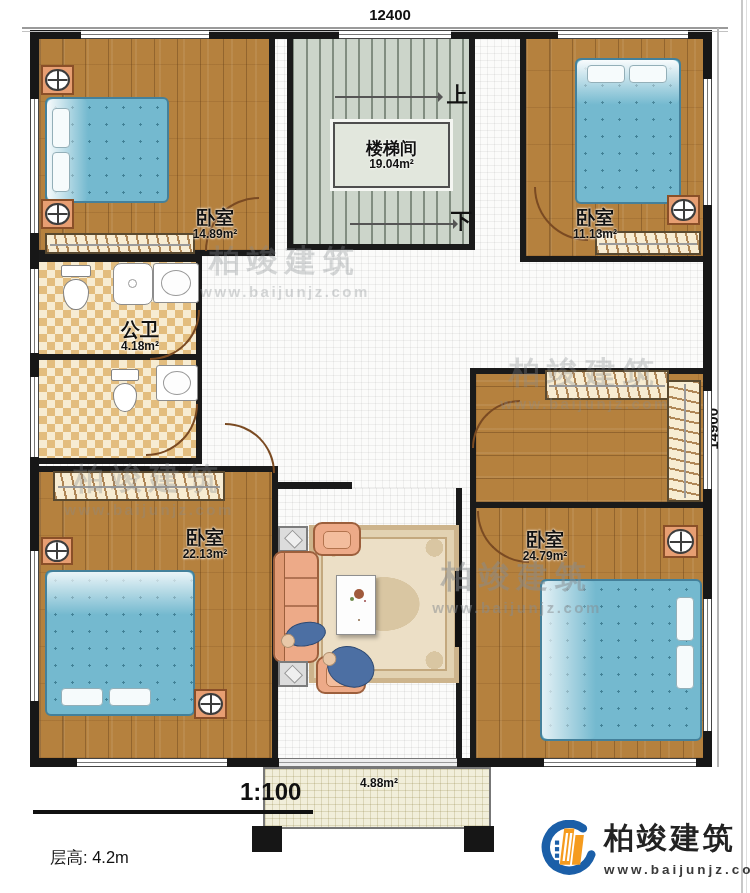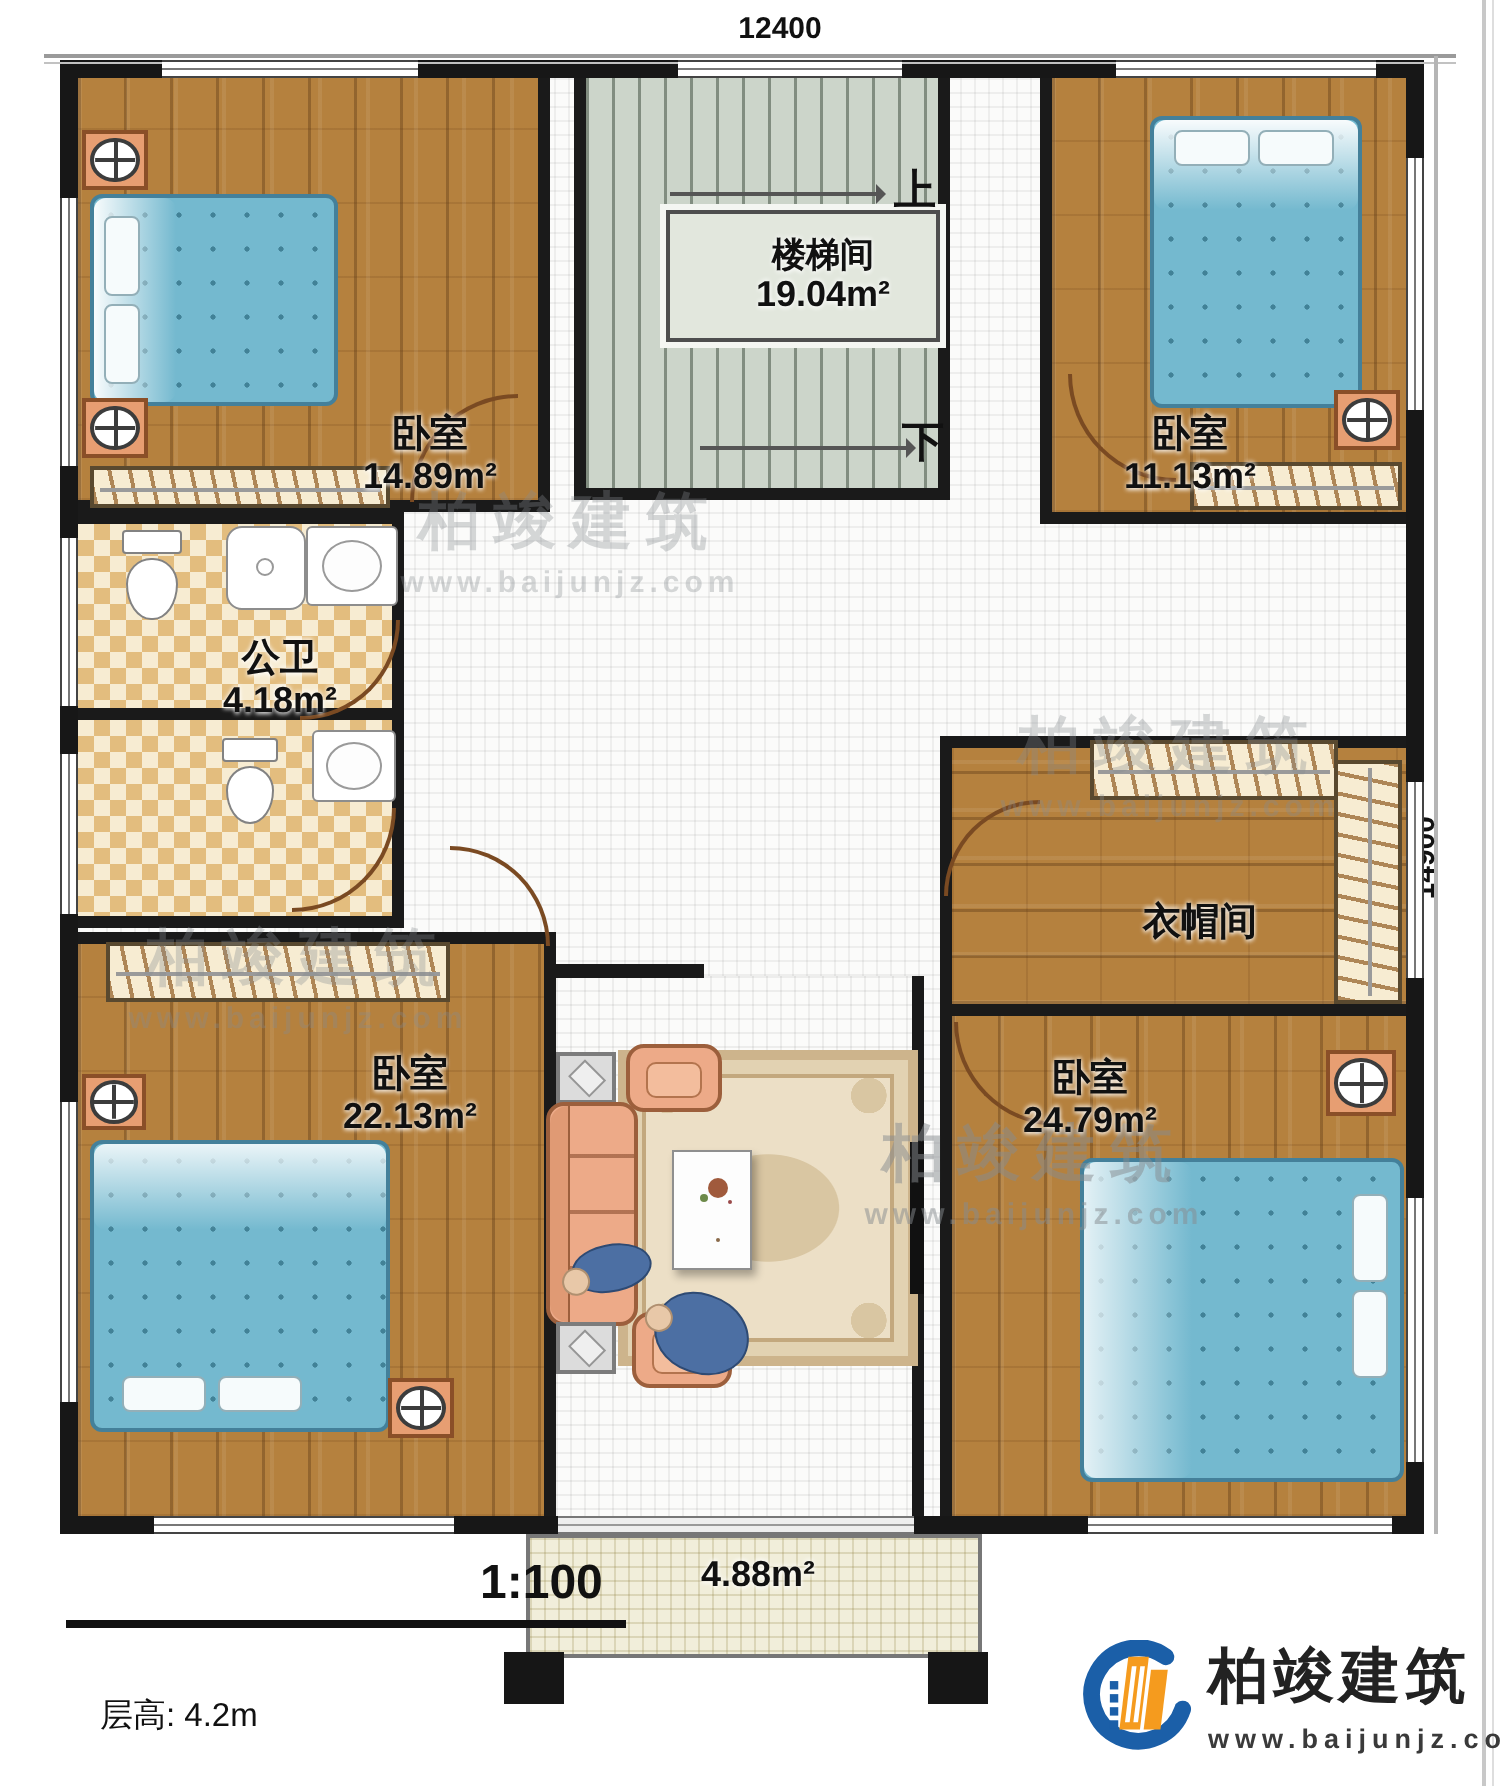--- a/index.html
+++ b/index.html
@@ -31,21 +31,21 @@
   
   .win-h{position:absolute;height:9px;z-index:5;background:linear-gradient(to bottom,
       #444 0,#444 1px,#fff 1px,#fff 4px,#777 4px,#777 5px,#fff 5px,#fff 8px,#444 8px,#444 9px);}
   .win-v{position:absolute;width:9px;z-index:5;background:linear-gradient(to right,
       #444 0,#444 1px,#fff 1px,#fff 4px,#777 4px,#777 5px,#fff 5px,#fff 8px,#444 8px,#444 9px);}
   .win-h.slider{background:linear-gradient(to bottom,#777 0 1px,#eee 1px 4px,#999 4px 5px,#eee 5px 8px,#777 8px 9px);}
   
   .room-label{position:absolute;text-align:center;font-weight:bold;z-index:30;line-height:1.12;
       text-shadow:0 1px 2px rgba(255,255,255,.9),0 -1px 2px rgba(255,255,255,.7);}
   .room-label .nm{font-size:19px;}
-  .room-label .ar{font-size:18px;}
+  .room-label .ar{font-size:12px;}
   .stair-dir{position:absolute;font-size:21px;font-weight:bold;z-index:30;}
   .guide{position:absolute;height:2px;background:#555;z-index:7;}
   .guide::after{content:"";position:absolute;right:-9px;top:-4px;border:5px solid transparent;border-left-color:#555;}
   .stairbox{position:absolute;z-index:20;background:#e2e7dd;border:2px solid #4e4e4e;
       box-shadow:0 0 0 3px #f4f6f2;display:flex;flex-direction:column;align-items:center;justify-content:center;}
   
   .bed{position:absolute;background-color:#74b9cf;border:2px solid #44809a;border-radius:6px;z-index:10;
       background-image:radial-gradient(rgba(25,85,105,.55) 1.2px,transparent 1.4px);background-size:17px 17px;}
   .pillow{position:absolute;background:#f6fbfc;border:1px solid #93afb8;border-radius:4px;z-index:11;}
   .sheet{position:absolute;z-index:10;border-radius:6px;background:linear-gradient(to right,rgba(255,255,255,.95),rgba(255,255,255,0));}
@@ -156,21 +156,21 @@
     <div class="win-v" style="left:-9px;top:230px;height:84px;"></div>
     <div class="win-v" style="left:-9px;top:338px;height:80px;"></div>
     <div class="win-v" style="left:-9px;top:512px;height:150px;"></div>
     <div class="win-h" style="left:38px;top:719px;width:150px;"></div>
     <div class="win-h slider" style="left:240px;top:719px;width:178px;"></div>
     <div class="win-h" style="left:505px;top:719px;width:152px;"></div>
     <div class="win-v" style="left:664px;top:40px;height:126px;"></div>
     <div class="win-v" style="left:664px;top:352px;height:98px;"></div>
     <div class="win-v" style="left:664px;top:560px;height:132px;"></div>
 
-    <div class="stairbox" style="left:294px;top:66px;width:113px;height:62px;padding-left:20px;">
+    <div class="stairbox" style="left:294px;top:83px;width:113px;height:62px;">
       <div class="room-label" style="position:static;">
         <div class="nm" style="font-size:17px;">楼梯间</div>
         <div class="ar">19.04m²</div>
       </div>
     </div>
     <div class="guide" style="left:296px;top:57px;width:104px;"></div>
     <div class="guide" style="left:311px;top:184px;width:104px;"></div>
     <div class="stair-dir" style="left:408px;top:42px;">上</div>
     <div class="stair-dir" style="left:412px;top:168px;">下</div>
 
@@ -257,23 +257,20 @@
       <div class="nm">卧室</div>
       <div class="ar">14.89m²</div>
     </div>
     <div class="room-label" style="left:486px;top:168px;width:140px;">
       <div class="nm">卧室</div>
       <div class="ar">11.13m²</div>
     </div>
     <div class="room-label" style="left:31px;top:280px;width:140px;">
       <div class="nm">公卫</div>
       <div class="ar">4.18m²</div>
-    </div>
-    <div class="room-label" style="left:491px;top:412px;width:140px;">
-      <div class="nm">衣帽间</div>
     </div>
     <div class="room-label" style="left:96px;top:488px;width:140px;">
       <div class="nm">卧室</div>
       <div class="ar">22.13m²</div>
     </div>
     <div class="room-label" style="left:436px;top:490px;width:140px;">
       <div class="nm">卧室</div>
       <div class="ar">24.79m²</div>
     </div>
   </div>

